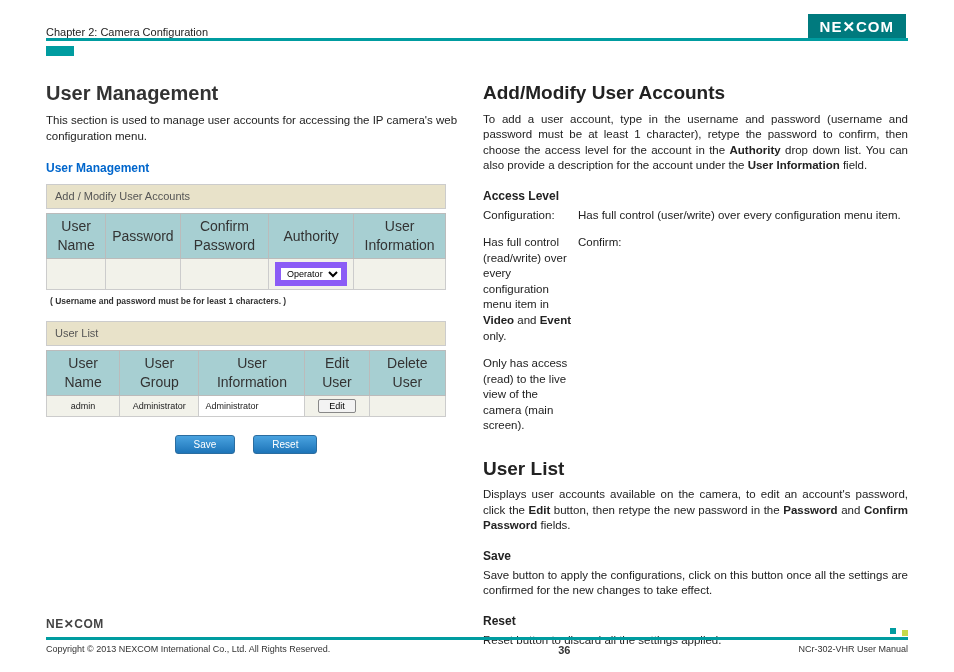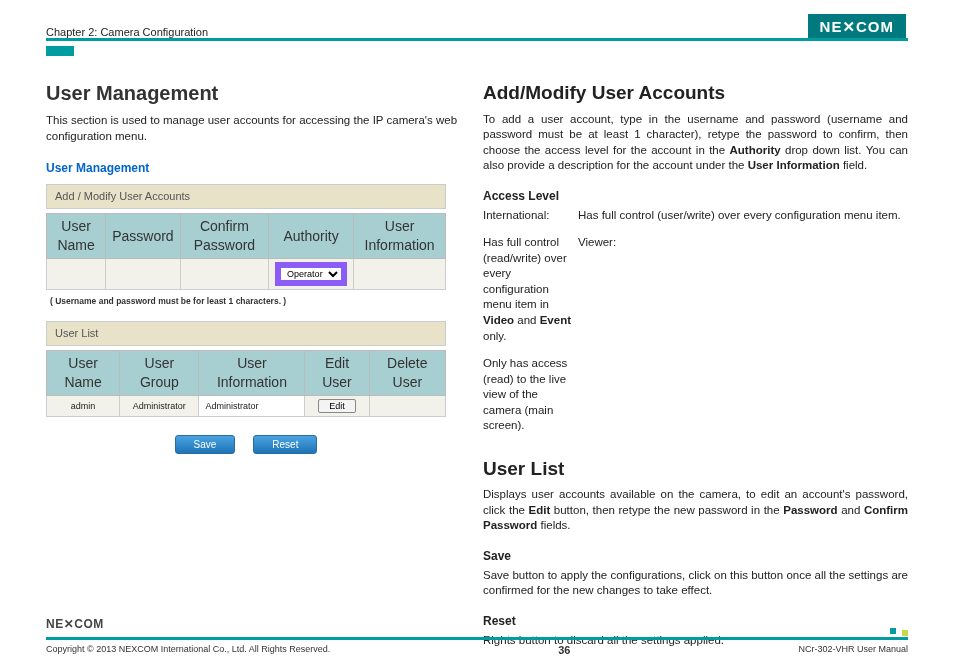--- a/index.html
+++ b/index.html
@@ -231,41 +231,41 @@
   </div>
 
   <div class="col">
     <h2 class="sub-title">Add/Modify User Accounts</h2>
     <p class="para">
       <span>To add a user account, type in the username and password (username and password must be at least 1 character), retype the password to confirm, then choose the access level for the account in the </span><b>Authority</b><span> drop down list. You can also provide a description for the account under the </span><b>User Information</b><span> field.</span>
     </p>
 
     <h3 class="mini-title">Access Level</h3>
     <div class="al-grid">
-      <div class="lbl">International:</div>
+      <div class="lbl">Configuration:</div>
       <div class="desc">Has full control (user/write) over every configuration menu item.</div>
 
       <div class="desc">
         <span>Has full control (read/write) over every configuration menu item in </span><b>Video</b><span> and </span><b>Event</b><span> only.</span>
       </div>
 
-      <div class="lbl">Viewer:</div>
+      <div class="lbl">Confirm:</div>
       <div class="desc">Only has access (read) to the live view of the camera (main screen).</div>
     </div>
 
     <h2 class="sub-title" style="margin-top:22px;">User List</h2>
     <p class="para">
       <span>Displays user accounts available on the camera, to edit an account's password, click the </span><b>Edit</b><span> button, then retype the new password in the </span><b>Password</b><span> and </span><b>Confirm Password</b><span> fields.</span>
     </p>
 
     <h3 class="mini-title">Save</h3>
     <p class="para">Save button to apply the configurations, click on this button once all the settings are confirmed for the new changes to take effect.</p>
 
     <h3 class="mini-title">Reset</h3>
-    <p class="para" style="text-align:left;">Rights button to discard all the settings applied.</p>
+    <p class="para" style="text-align:left;">Reset button to discard all the settings applied.</p>
   </div>
 </div>
 
 <div class="footer-logo">NE<span style="font-weight:bold;">✕</span>COM</div>
 <div class="footer-deco"></div>
 <div class="hr-bot"></div>
 <div class="footer-row">
   <div>Copyright © 2013 NEXCOM International Co., Ltd. All Rights Reserved.</div>
   <div class="page-no">36</div>
   <div>NCr-302-VHR User Manual</div>

